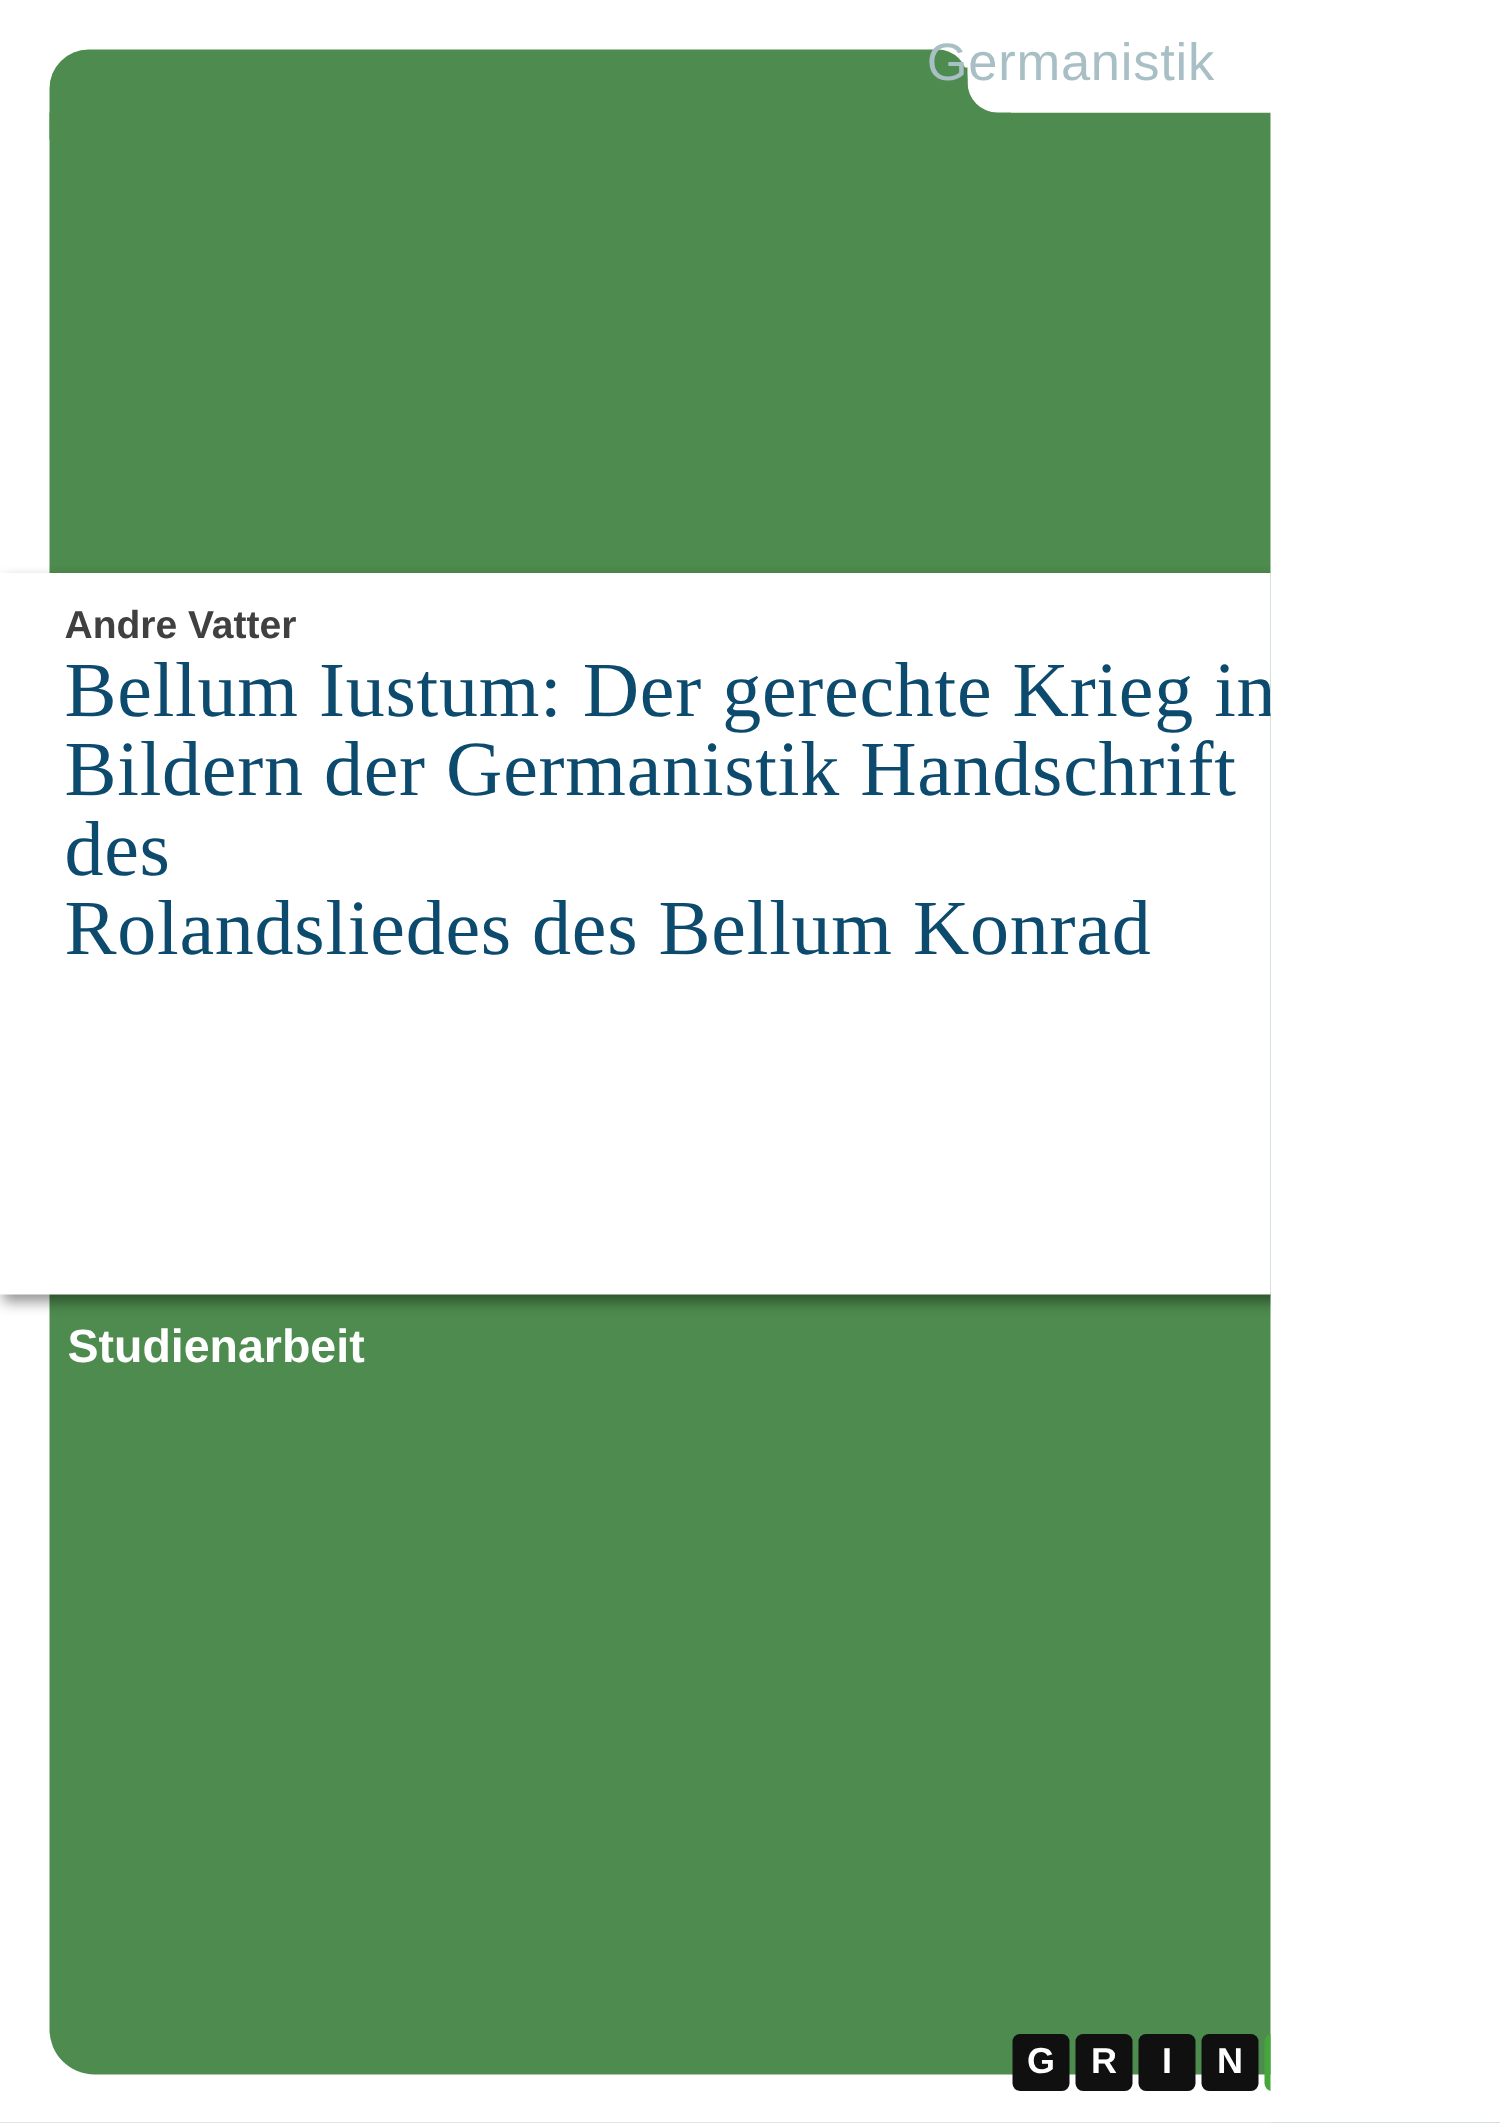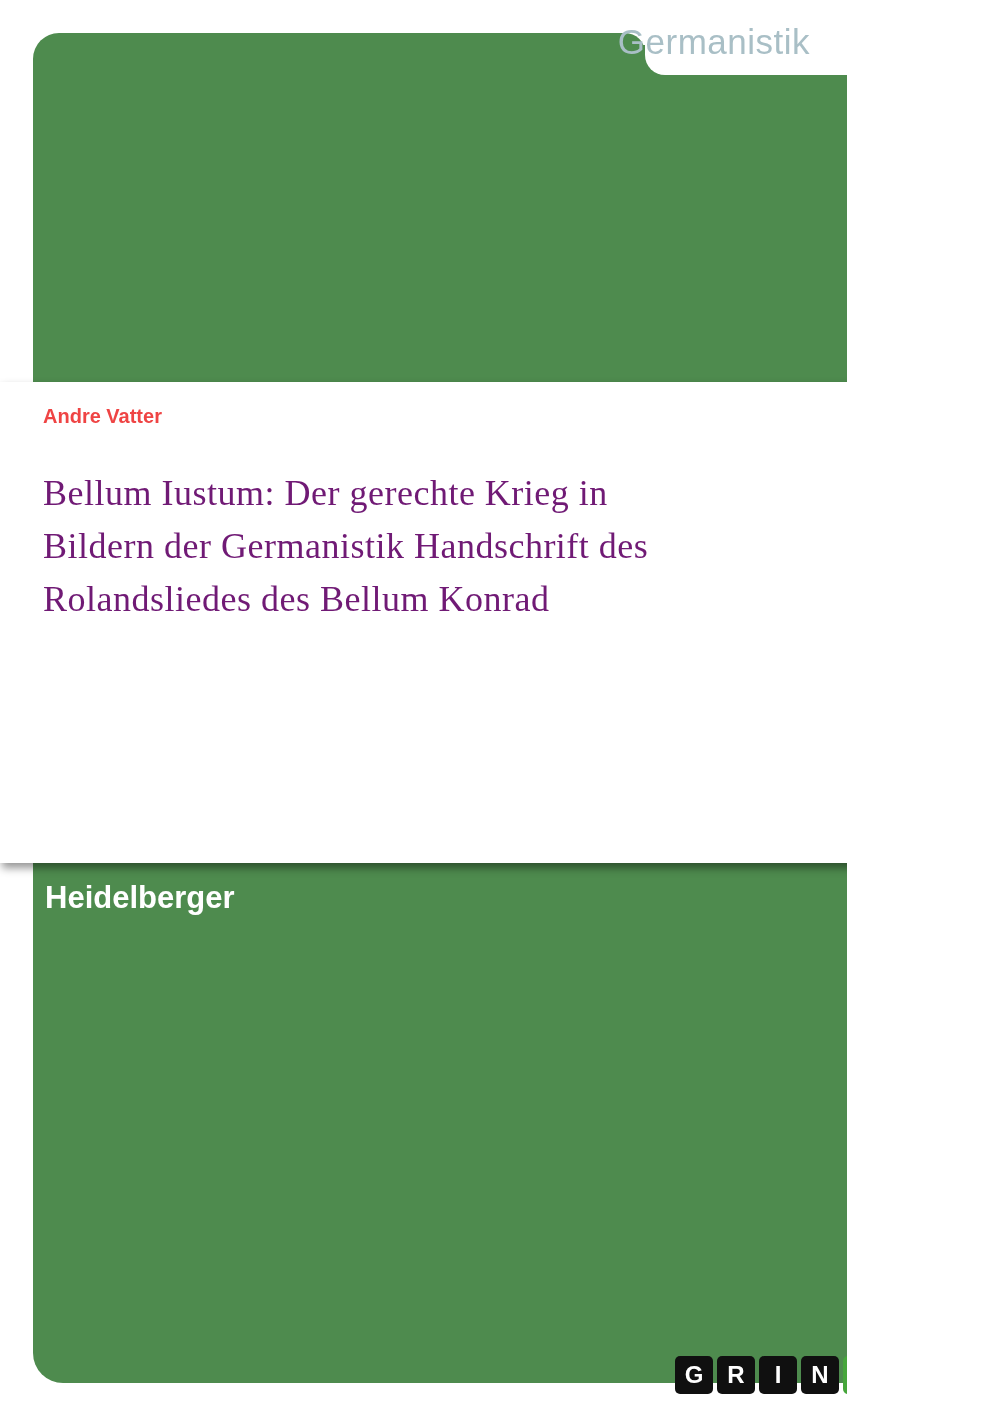--- a/index.html
+++ b/index.html
@@ -59,31 +59,30 @@
     position: absolute;
     left: 0; top: 382px;
     width: 925px; height: 481px;
     background: #ffffff;
     border-radius: 0 22px 22px 0;
     box-shadow: 2px 5px 9px rgba(0, 0, 0, 0.42);
     box-sizing: border-box;
     padding: 16px 40px 0 43px;
   }
   .author {
-    font-size: 20px;
+    font-size: 26px;
     font-weight: bold;
-    color: #ef4444;
+    color: #404040;
     line-height: 36px;
   }
   .title {
-    margin-top: 33px;
     font-family: "Liberation Serif", serif;
-    font-size: 36px;
+    font-size: 52px;
     font-weight: normal;
-    color: #701a75;
+    color: #0c4a6e;
     line-height: 53px;
     letter-spacing: 0.5px;
   }
   .doc-type {
     position: absolute;
     left: 45px; top: 880px;
     font-size: 31px;
     font-weight: bold;
     color: #ffffff;
     line-height: 36px;
@@ -125,21 +124,21 @@
 
   <div class="content-box">
     <div class="author">Andre Vatter</div>
     <div class="title">
       <div>Bellum Iustum: Der gerechte Krieg in</div>
       <div>Bildern der Germanistik Handschrift des</div>
       <div>Rolandsliedes des Bellum Konrad</div>
     </div>
   </div>
 
-  <div class="doc-type">Heidelberger</div>
+  <div class="doc-type">Studienarbeit</div>
 
   <div class="grin-logo">
     <div class="grin-tile">G</div>
     <div class="grin-tile">R</div>
     <div class="grin-tile">I</div>
     <div class="grin-tile">N</div>
     <div class="grin-tile smiley">
       <svg width="38" height="38" viewBox="0 0 38 38" aria-hidden="true">
         <circle cx="12.5" cy="13" r="3.4" fill="#ffffff"></circle>
         <rect x="20" y="10.6" width="8.2" height="4.8" rx="2.4" fill="#ffffff"></rect>

